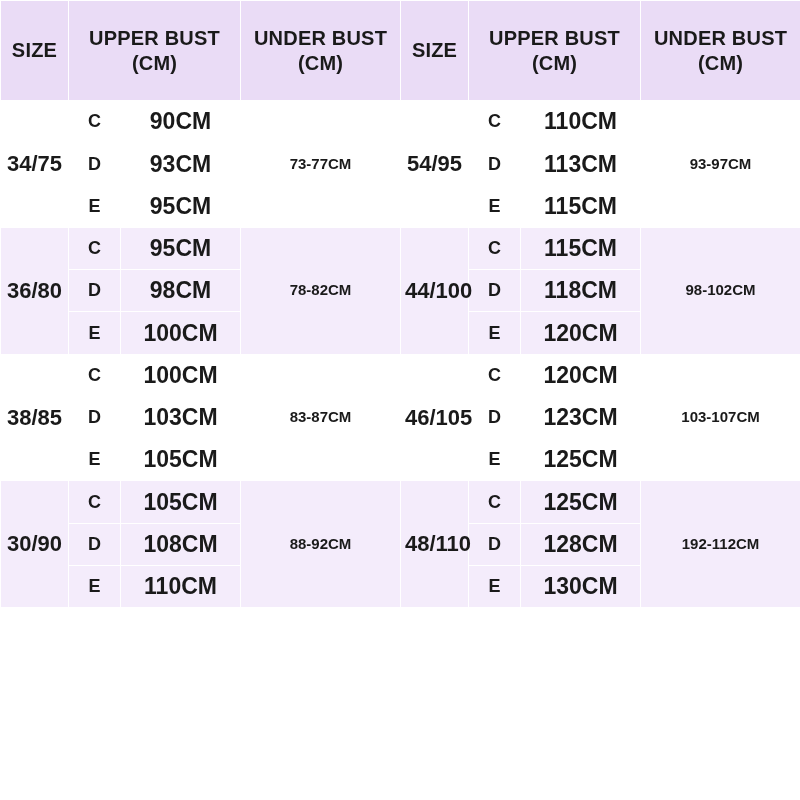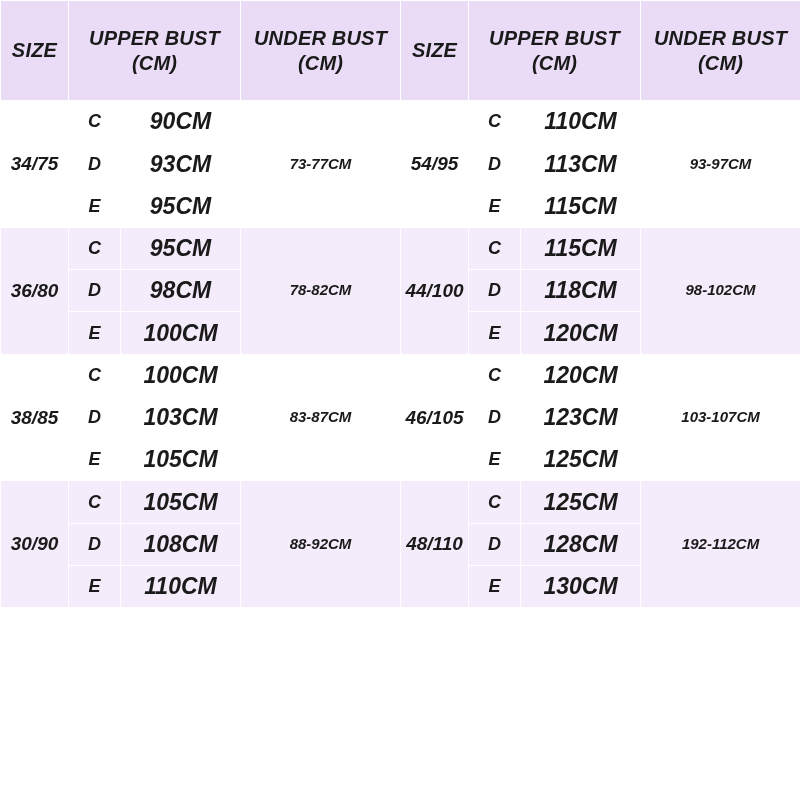--- a/index.html
+++ b/index.html
@@ -10,21 +10,20 @@
     width: 800px;
     height: 800px;
     font-family: "Liberation Sans", sans-serif;
     background: #ffffff;
   }
   .size-table {
     width: 800px;
     height: 608px;
     border-collapse: collapse;
     table-layout: fixed;
-    font-style: italic;
   }
   .size-table td,
   .size-table th {
     border: 1px solid #ffffff;
     text-align: center;
     vertical-align: middle;
     font-weight: bold;
     color: #1a1a1a;
     padding: 2px 4px;
     box-sizing: border-box;
@@ -43,21 +42,21 @@
     line-height: 1.25;
   }
   .band-a { background: #ffffff; }
   .band-b { background: #f4ecfb; }
 
   .col-size  { width: 68px; }
   .col-cup   { width: 52px; }
   .col-upper { width: 120px; }
   .col-under { width: 160px; }
 
-  .size-cell { font-size: 19px; }
+  .size-cell { font-size: 22px; }
   .cup-cell  { font-size: 18px; }
   .under-cell { font-size: 15px; }
   .upper-cell { font-size: 23px; }
 </style>
 </head>
 <body>
 
 <table class="size-table">
   <colgroup>
     <col class="col-size">

